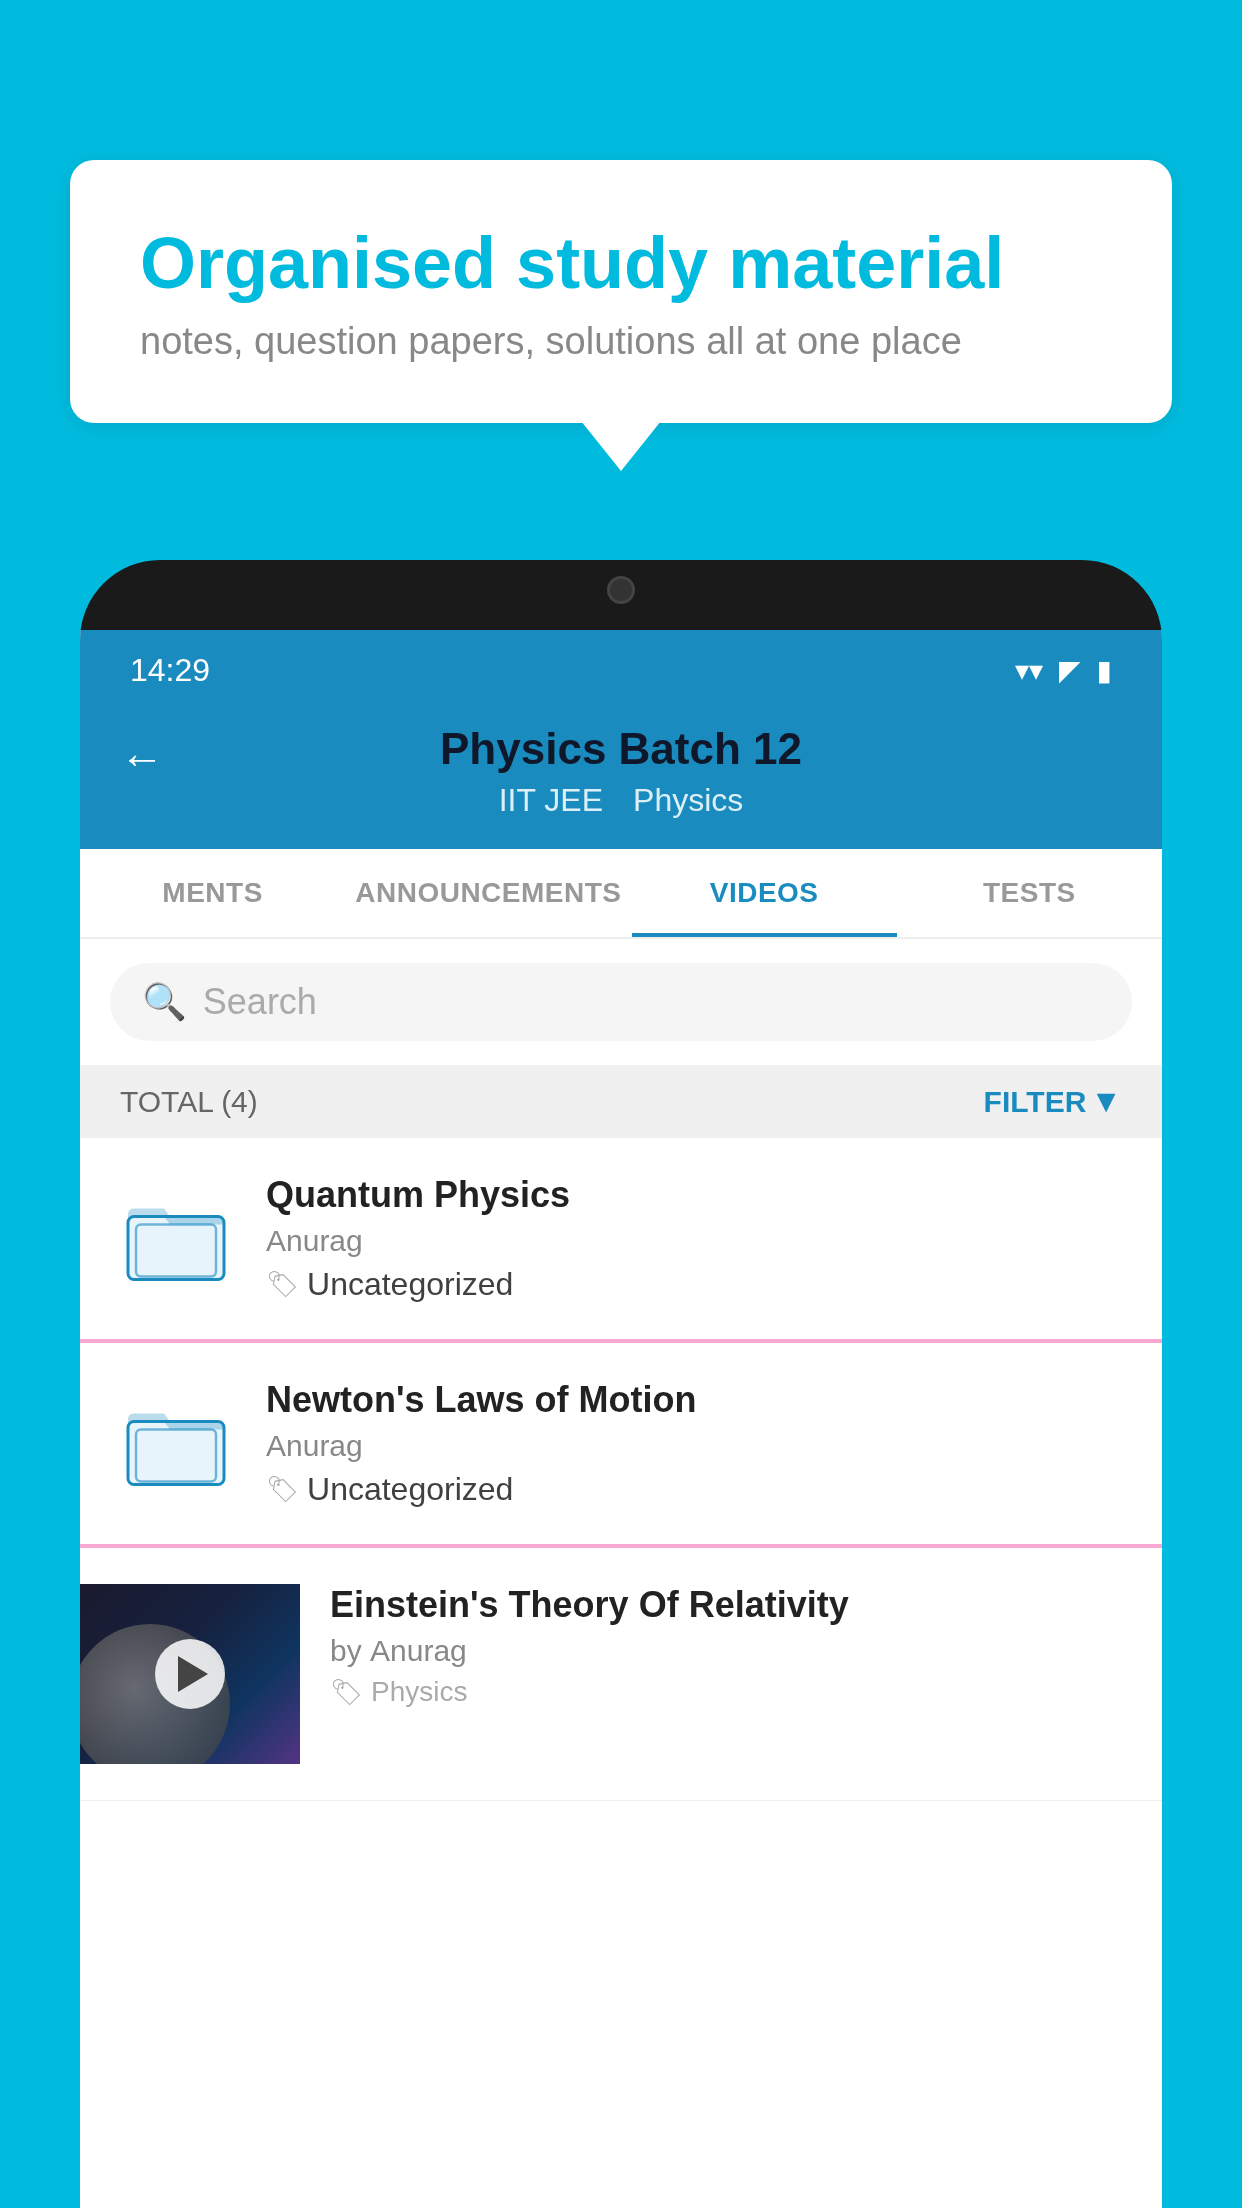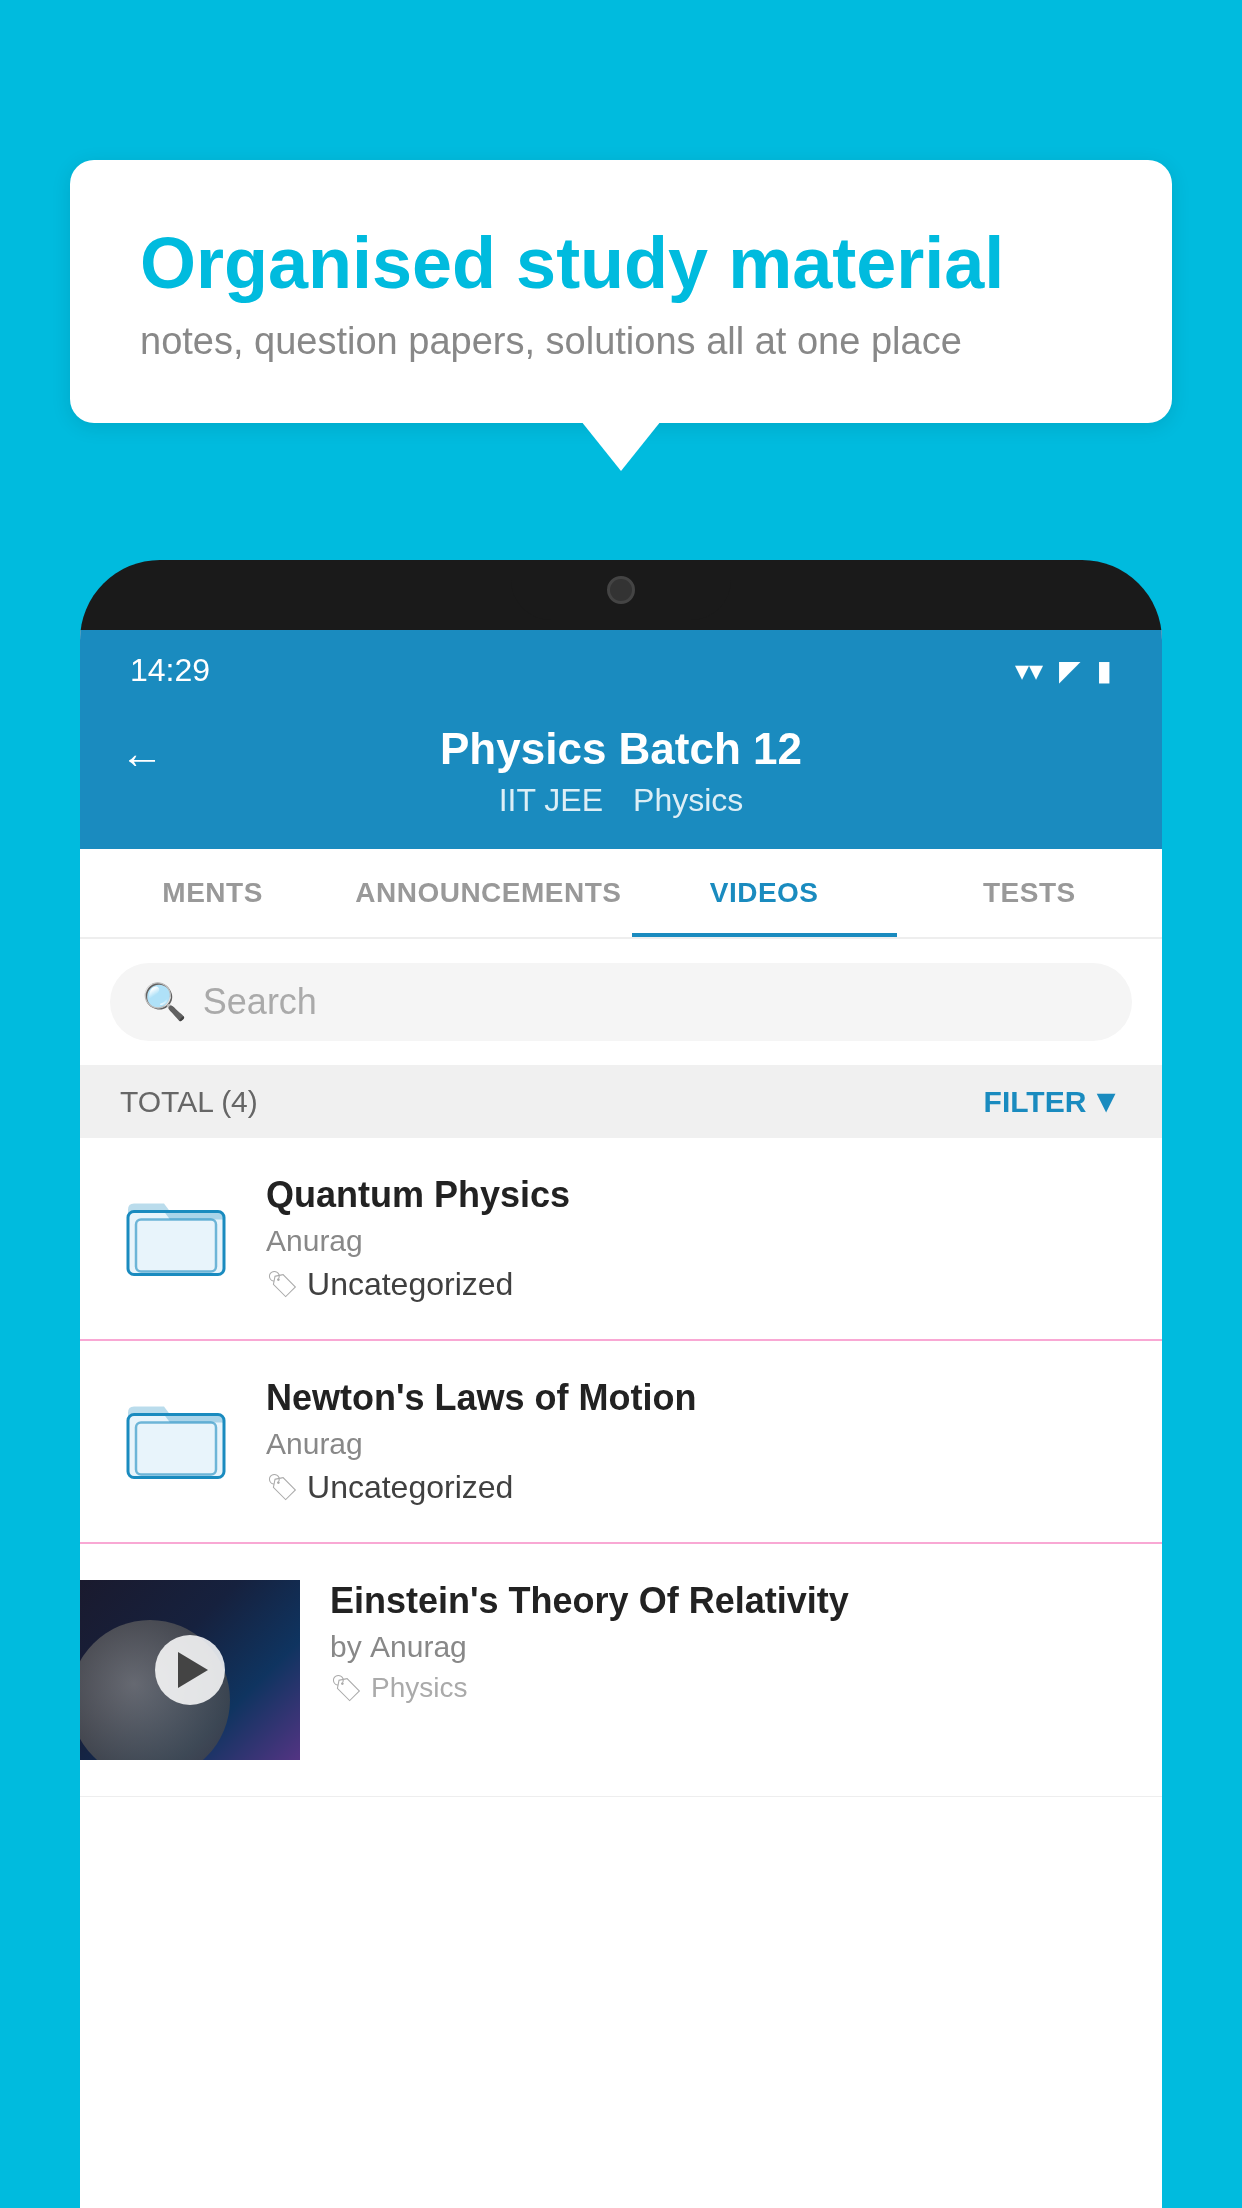--- a/index.html
+++ b/index.html
@@ -133,21 +133,21 @@
 
     .back-arrow {
       position: absolute;
       left: 40px;
       top: 28px;
       color: white;
       font-size: 44px;
     }
 
     .header-title {
-      color: #ffffff;
+      color: #0f172a;
       font-size: 44px;
       font-weight: 700;
     }
 
     .header-tags {
       display: flex;
       gap: 30px;
       margin-top: 8px;
     }
 
@@ -251,23 +251,23 @@
       color: #1a8bbf;
     }
 
     
     .video-list {
       overflow-y: hidden;
     }
 
     .video-item {
       display: flex;
-      align-items: flex-start;
+      align-items: center;
       padding: 36px 36px;
-      border-bottom: 2px solid #f9a8d4;
+      border-bottom: 4px solid #f9a8d4;
       gap: 30px;
     }
 
     .video-thumb {
       width: 120px;
       height: 120px;
       flex-shrink: 0;
       display: flex;
       align-items: center;
       justify-content: center;

